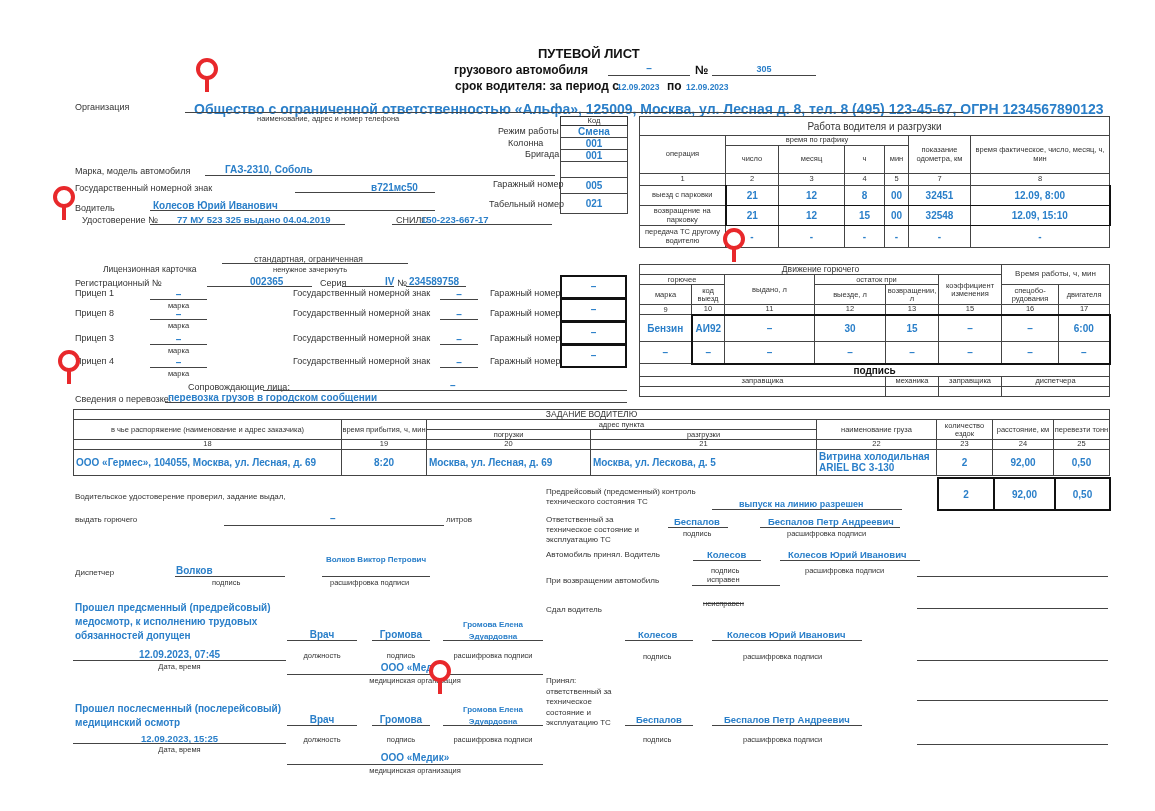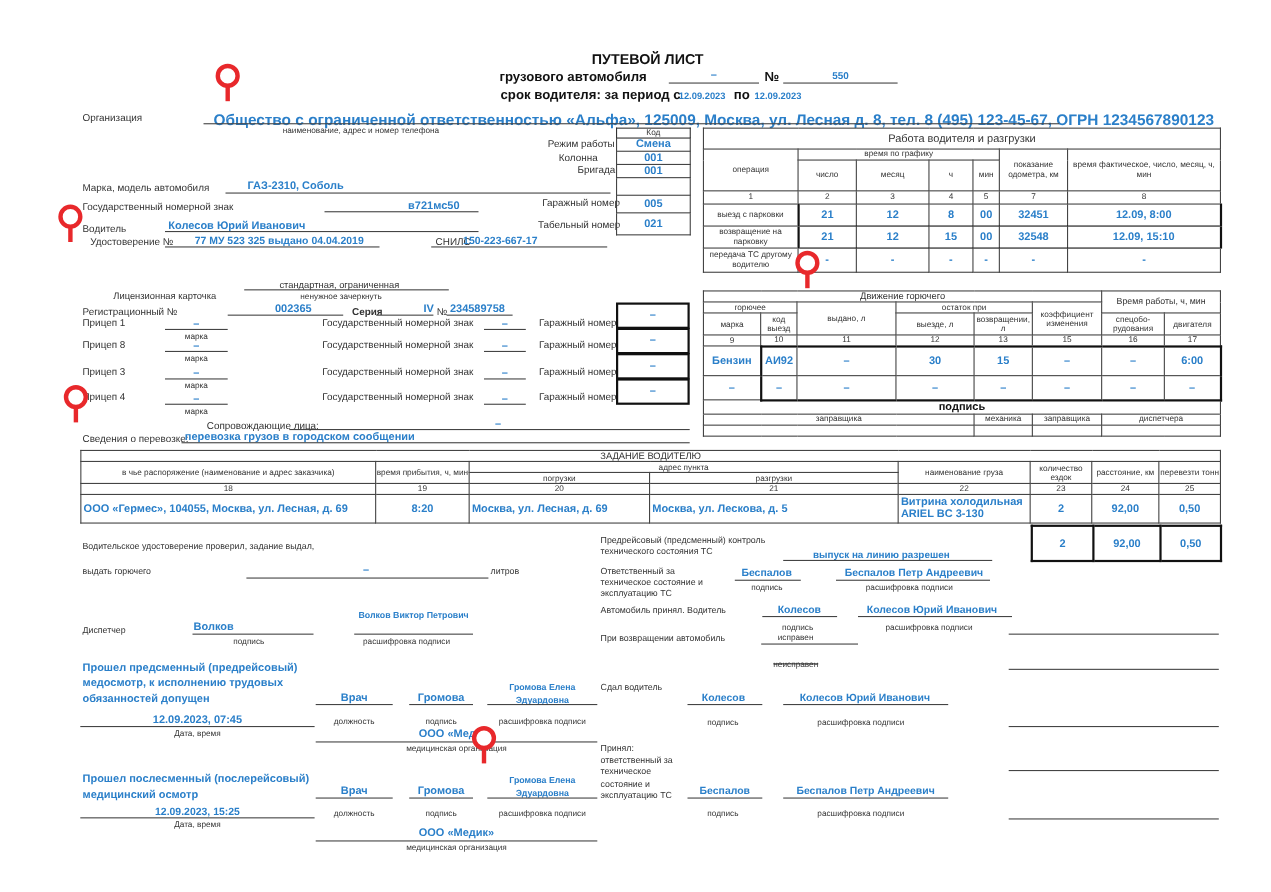--- a/index.html
+++ b/index.html
@@ -21,21 +21,21 @@
 </style>
 </head>
 <body>
 
 <div class="abs title" style="left:538px;top:46px;font-size:13px;">ПУТЕВОЙ ЛИСТ</div>
 <div class="abs title" style="left:454px;top:63px;font-size:12px;">грузового автомобиля</div>
 <div class="uline" style="left:608px;top:75px;width:82px;"></div>
 <div class="abs val center" style="left:608px;top:63px;width:82px;">–</div>
 <div class="abs title" style="left:695px;top:63px;font-size:12px;">№</div>
 <div class="uline" style="left:712px;top:75px;width:104px;"></div>
-<div class="abs val center" style="left:712px;top:64px;width:104px;font-size:9px;">550</div>
+<div class="abs val center" style="left:712px;top:64px;width:104px;font-size:9px;">305</div>
 <div class="abs title" style="left:455px;top:79px;font-size:12px;">срок водителя: за период с</div>
 <div class="abs val" style="left:617px;top:82px;font-size:8.5px;">12.09.2023</div>
 <div class="abs title" style="left:667px;top:79px;font-size:12px;">по</div>
 <div class="abs val" style="left:686px;top:82px;font-size:8.5px;">12.09.2023</div>
 
 <div class="abs lbl" style="left:75px;top:102px;">Организация</div>
 <div class="abs val" style="left:194px;top:101px;font-size:14px;">Общество с ограниченной ответственностью «Альфа», 125009, Москва, ул. Лесная д. 8, тел. 8 (495) 123-45-67, ОГРН 1234567890123</div>
 <div class="uline" style="left:185px;top:112px;width:778px;"></div>
 <div class="abs small" style="left:257px;top:114px;">наименование, адрес и номер телефона</div>
 
@@ -86,21 +86,21 @@
 <div class="abs val" style="left:421px;top:214px;font-size:9.5px;">150-223-667-17</div>
 <div class="uline" style="left:392px;top:224px;width:160px;"></div>
 
 <div class="abs small" style="left:254px;top:254px;font-size:8.5px;">стандартная, ограниченная</div>
 <div class="uline" style="left:222px;top:263px;width:186px;"></div>
 <div class="abs lbl" style="left:103px;top:264px;font-size:8.5px;">Лицензионная карточка</div>
 <div class="abs small" style="left:273px;top:265px;">ненужное зачеркнуть</div>
 <div class="abs lbl" style="left:75px;top:278px;">Регистрационный №</div>
 <div class="abs val" style="left:250px;top:276px;">002365</div>
 <div class="uline" style="left:207px;top:286px;width:105px;"></div>
-<div class="abs lbl" style="left:320px;top:278px;font-weight:bold;">Серия</div>
+<div class="abs lbl" style="left:320px;top:278px;">Серия</div>
 <div class="abs val" style="left:385px;top:276px;">IV</div>
 <div class="uline" style="left:342px;top:286px;width:52px;"></div>
 <div class="abs lbl" style="left:397px;top:278px;">№</div>
 <div class="abs val" style="left:409px;top:276px;">234589758</div>
 <div class="uline" style="left:406px;top:286px;width:60px;"></div>
 
 <div id="trailers">
     <div class="abs lbl" style="left:75px;top:288px;">Прицеп 1</div>
     <div class="abs val center" style="left:150px;top:289px;width:57px;">–</div>
     <div class="uline" style="left: 150px; top: 299px; width: 57px;"></div>
@@ -388,21 +388,21 @@
 <div class="uline" style="left:693px;top:560px;width:68px;"></div>
 <div class="abs small" style="left:711px;top:566px;">подпись</div>
 <div class="abs val" style="left:788px;top:549px;font-size:9.5px;">Колесов Юрий Иванович</div>
 <div class="uline" style="left:780px;top:560px;width:140px;"></div>
 <div class="abs small" style="left:805px;top:566px;">расшифровка подписи</div>
 <div class="abs lbl" style="left:546px;top:576px;font-size:8px;">При возвращении автомобиль</div>
 <div class="abs small" style="left:707px;top:575px;">исправен</div>
 <div class="uline" style="left:692px;top:585px;width:88px;"></div>
 <div class="abs small" style="left:703px;top:599px;text-decoration:line-through;">неисправен</div>
 
-<div class="abs lbl" style="left:546px;top:620px;font-size:8px;">Сдал водитель</div>
+<div class="abs lbl" style="left:546px;top:605px;font-size:8px;">Сдал водитель</div>
 <div class="abs val" style="left:638px;top:629px;font-size:9.5px;">Колесов</div>
 <div class="uline" style="left:625px;top:640px;width:68px;"></div>
 <div class="abs small" style="left:643px;top:652px;">подпись</div>
 <div class="abs val" style="left:727px;top:629px;font-size:9.5px;">Колесов Юрий Иванович</div>
 <div class="uline" style="left:712px;top:640px;width:150px;"></div>
 <div class="abs small" style="left:743px;top:652px;">расшифровка подписи</div>
 
 <div class="abs lbl" style="left:546px;top:676px;font-size:8px;width:80px;white-space:normal;line-height:10.5px;">Принял: ответственный за техническое состояние и эксплуатацию ТС</div>
 <div class="abs val" style="left:636px;top:714px;font-size:9.5px;">Беспалов</div>
 <div class="uline" style="left:625px;top:725px;width:68px;"></div>

